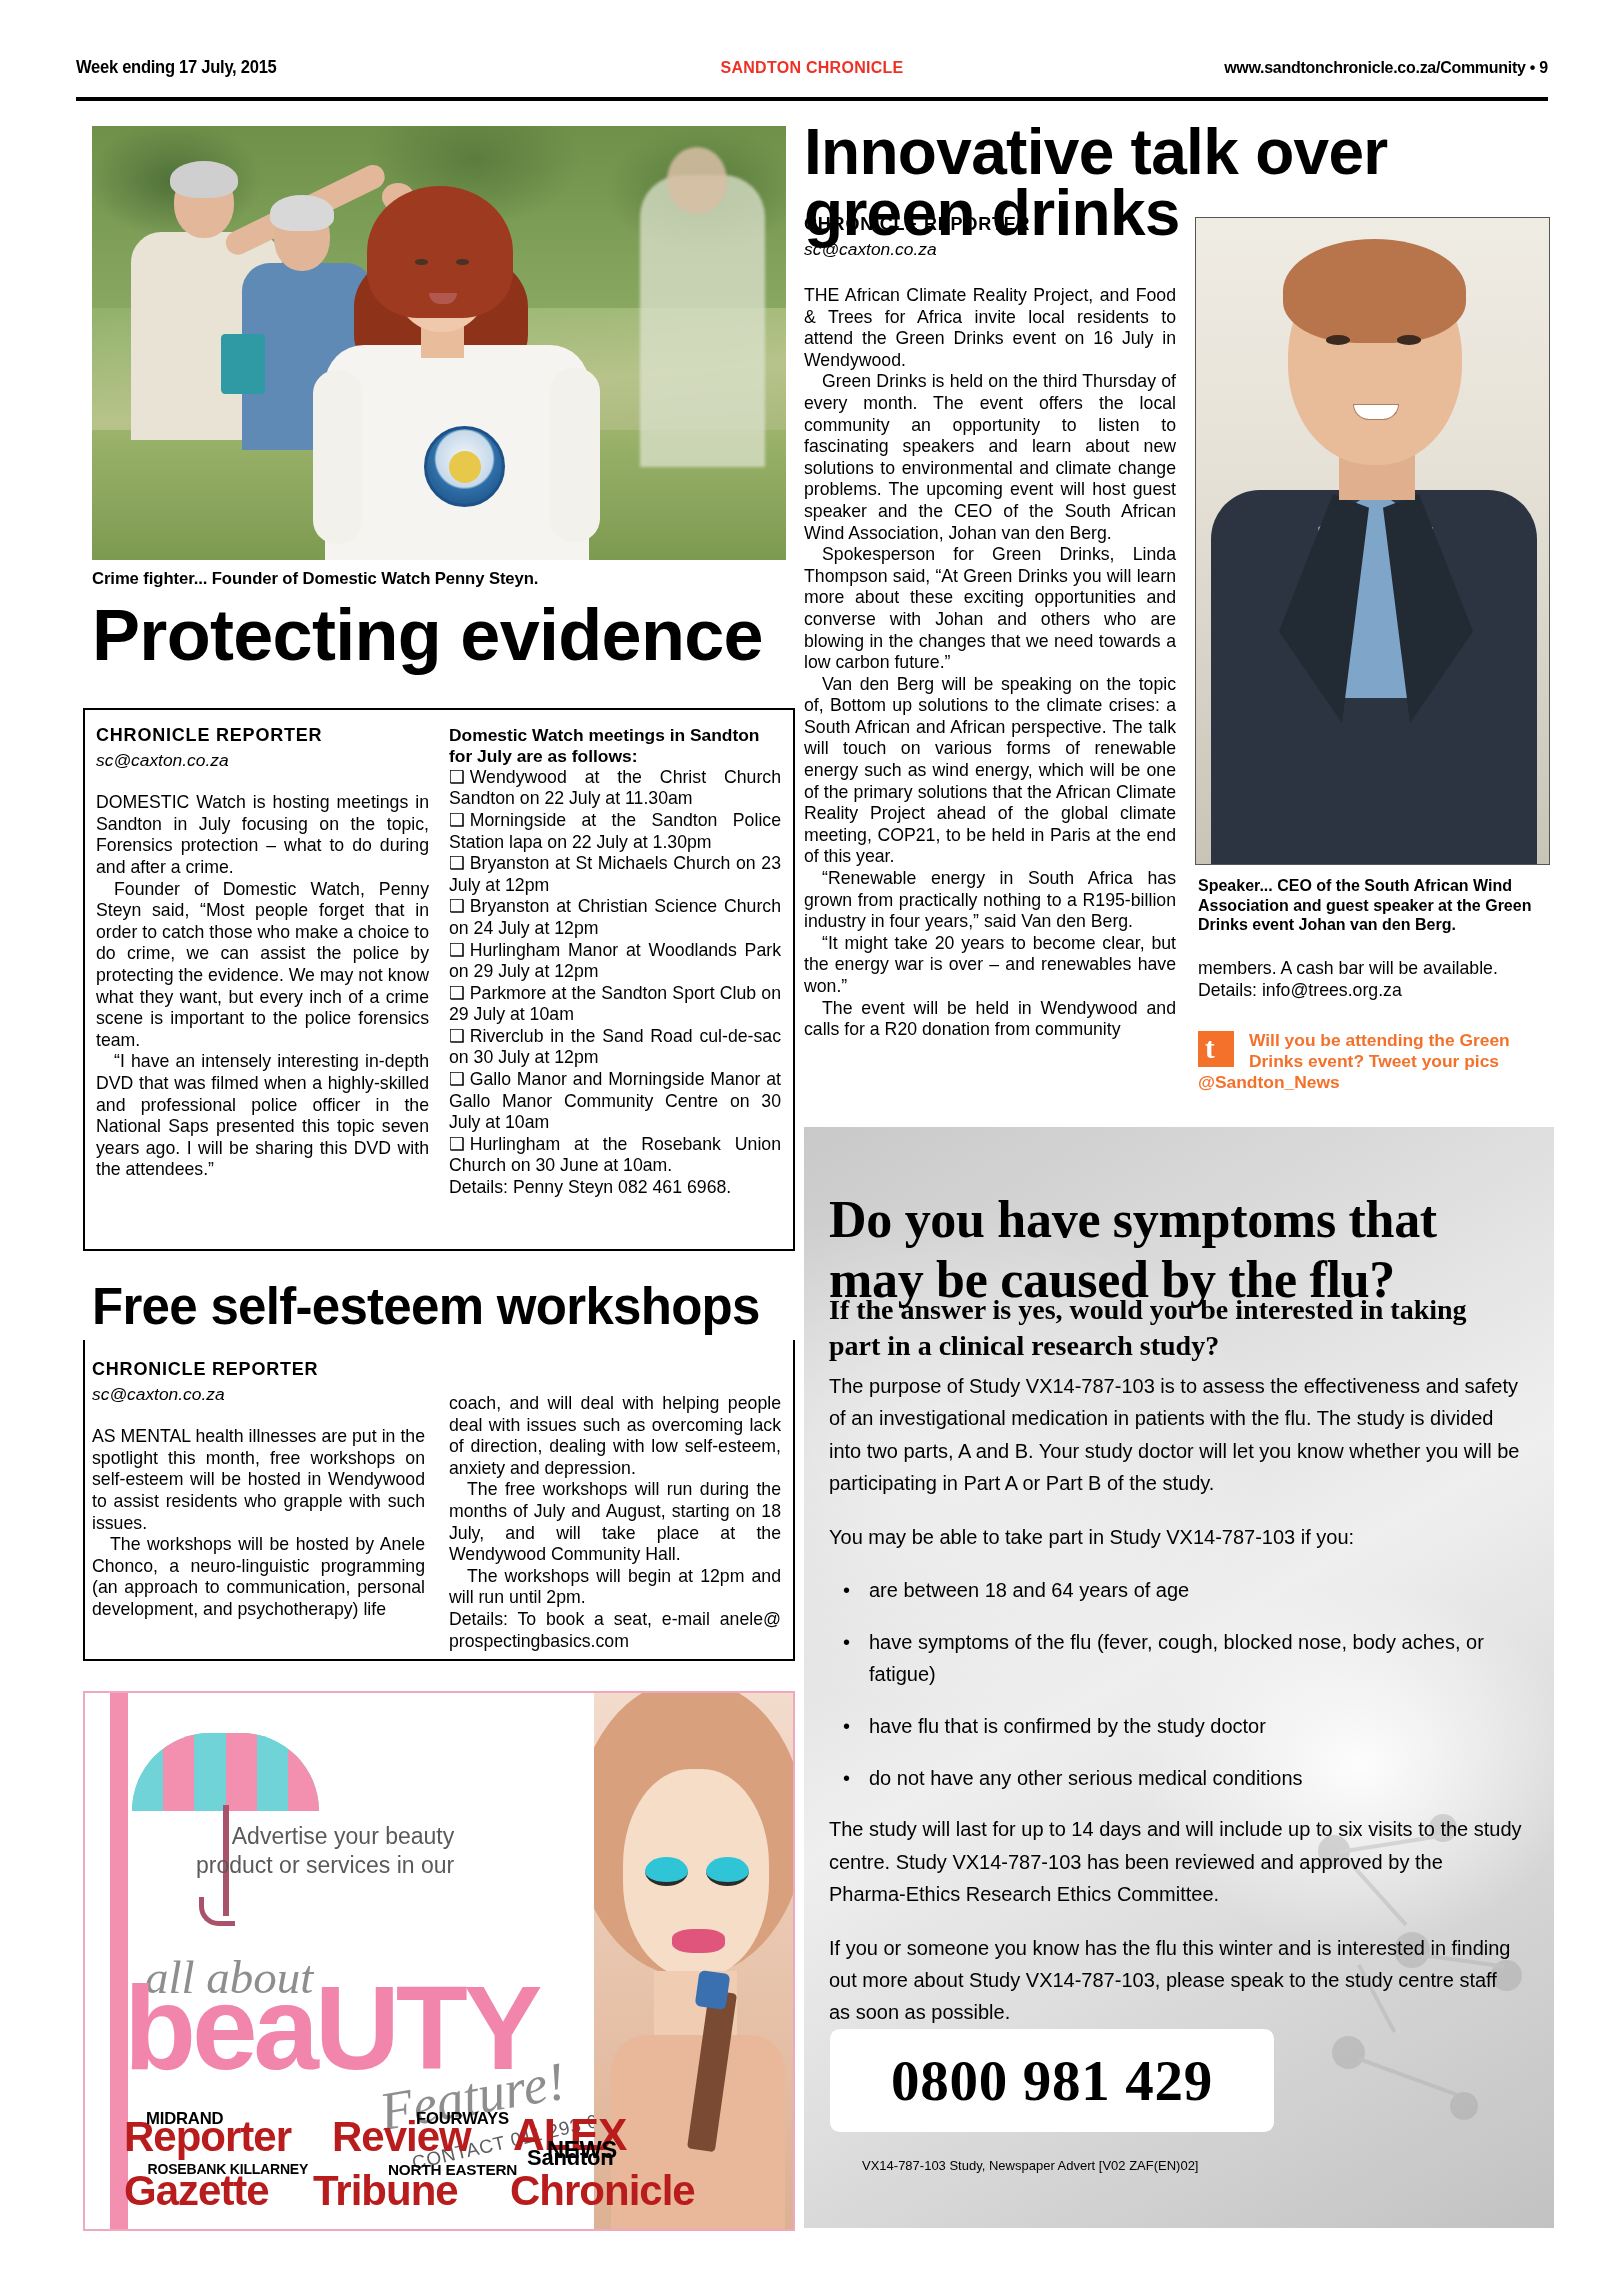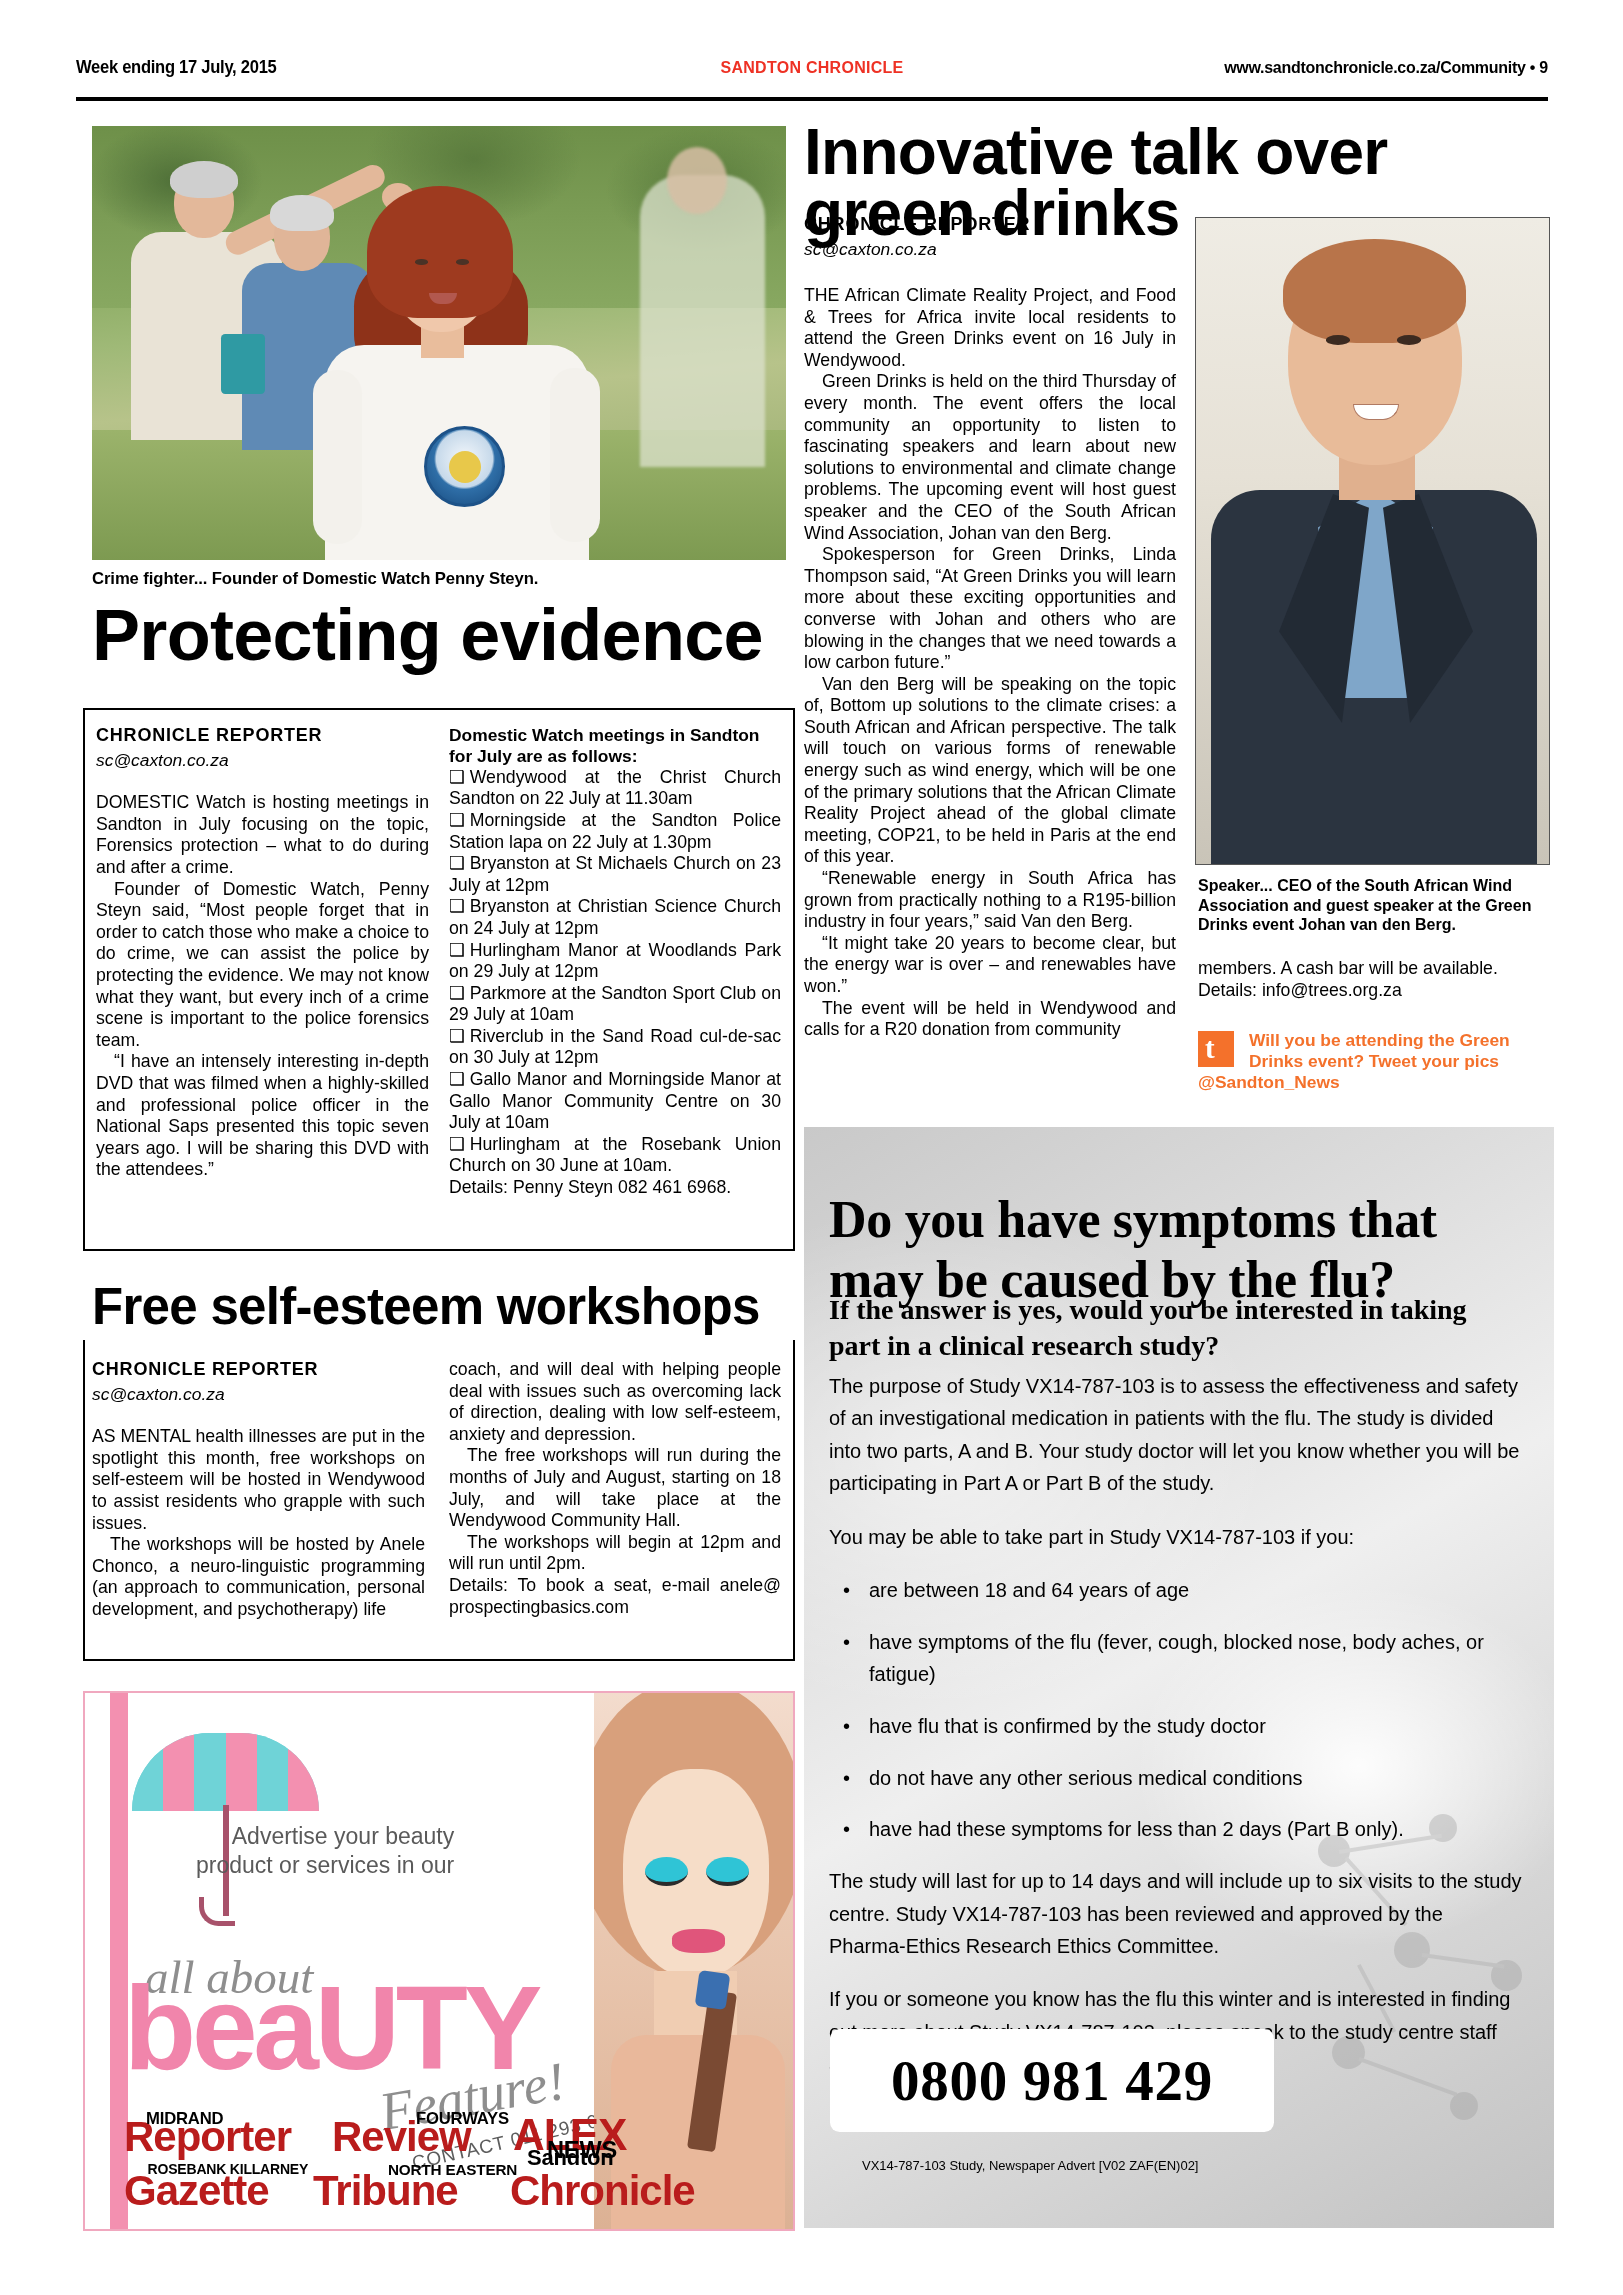--- a/index.html
+++ b/index.html
@@ -68,21 +68,21 @@
   .dw-col1{position:absolute;left:96px;top:725px;width:333px;}
   .dw-col2{position:absolute;left:449px;top:725px;width:332px;}
   .dw-head{font-size:17.4px;font-weight:bold;line-height:1.2;}
   .dw-list{margin:0;padding:0;list-style:none;font-size:17.7px;line-height:1.22;text-align:justify;}
   .dw-list li{margin:0;}
   .dw-list li:before{content:"\2751";margin-right:4.9px;}
   .dw-details{font-size:17.7px;line-height:1.22;}
 
   .hl-free{position:absolute;left:92px;top:1283px;width:701px;font-size:51px;}
   .free-col1{position:absolute;left:92px;top:1359px;width:333px;}
-  .free-col2{position:absolute;left:449px;top:1359px;width:332px;}
+  .free-col2{position:absolute;left:449px;top:1393px;width:332px;}
   .box-free{position:absolute;left:83px;top:1340px;width:708px;height:319px;border:2.1px solid #000;border-top:none;}
 
   
   .hl-green{position:absolute;left:804px;top:122px;width:750px;font-size:64px;}
   .gd-byline{position:absolute;left:804px;top:214px;width:361px;}
   .gd-col{position:absolute;left:804px;top:285px;width:372px;}
   .photo2{position:absolute;left:1195px;top:217px;width:353px;height:646px;overflow:hidden;border:1.4px solid #555;
      background:linear-gradient(180deg,#efece4 0%,#e6e1d6 40%,#c9c4b8 100%);}
   .p2-head{position:absolute;left:92px;top:39px;width:174px;height:208px;border-radius:48%;background:#e8bb99;}
   .p2-hair{position:absolute;left:87px;top:21px;width:183px;height:104px;border-radius:50% 50% 40% 40%;background:#b8744a;}
@@ -297,21 +297,20 @@
     <div class="flu-h1">Do you have symptoms that may be caused by the flu?</div>
     <div class="flu-h2">If the answer is yes, would you be interested in taking part in a clinical research study?</div>
     <div class="flu-body">
       <p>The purpose of Study VX14-787-103 is to assess the effectiveness and safety of an investigational medication in patients with the flu. The study is divided into two parts, A and B. Your study doctor will let you know whether you will be participating in Part A or Part B of the study.</p>
       <p>You may be able to take part in Study VX14-787-103 if you:</p>
       <ul class="flu-ul">
         <li>are between 18 and 64 years of age</li>
         <li>have symptoms of the flu (fever, cough, blocked nose, body aches, or fatigue)</li>
         <li>have flu that is confirmed by the study doctor</li>
         <li>do not have any other serious medical conditions</li>
-        <li>have had these symptoms for less than 2 days (Part B only).</li>
       </ul>
       <p>The study will last for up to 14 days and will include up to six visits to the study centre. Study VX14-787-103 has been reviewed and approved by the Pharma-Ethics Research Ethics Committee.</p>
       <p>If you or someone you know has the flu this winter and is interested in finding out more about Study VX14-787-103, please speak to the study centre staff as soon as possible.</p>
     </div>
     <div class="phonebox">
       <span>0800 981 429</span>
     </div>
     <div class="flu-foot">VX14-787-103 Study, Newspaper Advert [V02 ZAF(EN)02]</div>
   </div>
 

